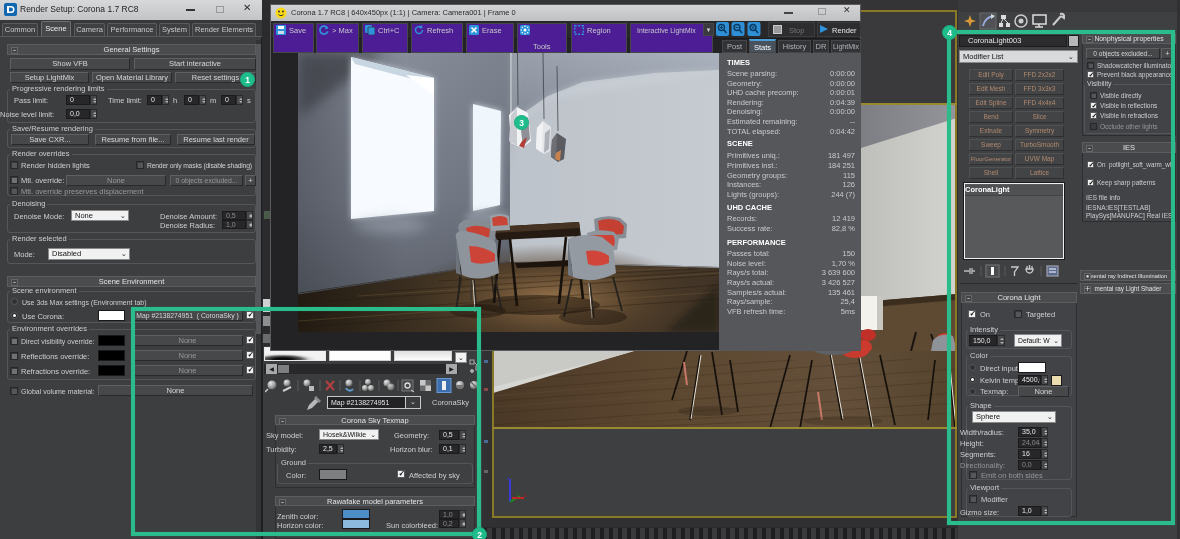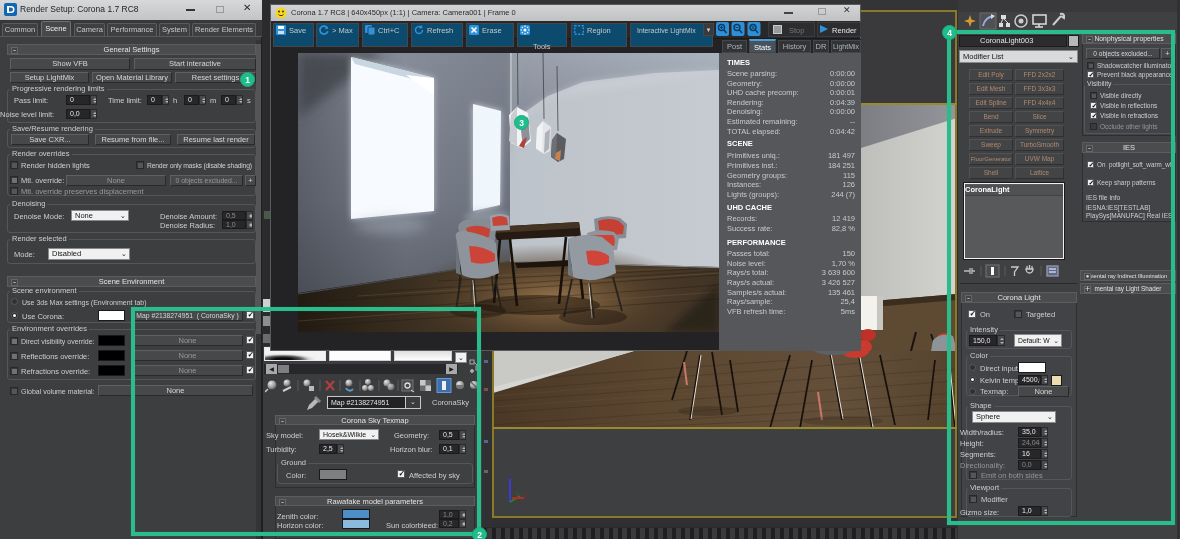--- a/index.html
+++ b/index.html
@@ -26,21 +26,21 @@
 .wsel b{position:absolute;right:2px;top:0;font-weight:normal;color:#333}
 .roll{position:absolute;background:#4b4c4e;border:1px solid #5c5d5f;color:#e3e3e5;font-size:7.5px;text-align:center;overflow:hidden;white-space:nowrap}
 .roll u{position:absolute;left:3px;top:2px;width:7px;height:7px;background:#434446;border:1px solid #666;color:#ddd;font-size:9px;line-height:4px;text-decoration:none;text-align:center}
 .gline{position:absolute;background:#2abd8b;box-shadow:0 0 1px rgba(42,189,139,.6)}
 .badge{position:absolute;width:15px;height:15px;border-radius:50%;background:#1fbd8b;border:1px solid #1bae80;color:#fff;font-size:8.5px;font-weight:bold;text-align:center;line-height:14px}
 .stab{position:absolute;background:#323336;border:1px solid #454648;color:#b3b4b7;font-size:7.5px;text-align:center}
 .srow{position:absolute;left:8px;right:6px;font-size:7.5px;color:#c9cacc;white-space:nowrap}
 .srow s{position:absolute;right:0;text-decoration:none}
 .shdr{position:absolute;left:8px;font-size:7.5px;font-weight:bold;color:#fff;white-space:nowrap}
 .mbtn{position:absolute;background:#434446;border:1px solid;border-color:#515254 #303032 #303032 #515254;color:#b28a6e;font-size:6.5px;text-align:center;overflow:hidden;white-space:nowrap}
-.vbtn{position:absolute;top:23px;height:24px;background:#0c4a6e;border:1px solid #46474b;color:#c7c8cb;font-size:7.5px;white-space:nowrap}
+.vbtn{position:absolute;top:23px;height:30px;background:#4c1d95;border:1px solid #46474b;color:#c7c8cb;font-size:7.5px;white-space:nowrap}
 </style></head><body>
 <div id="rt">
 
 <div class="a" style="left:262px;top:0;width:16px;height:350px;background:#2b2b2d"></div>
 <div class="a" style="left:263px;top:299px;width:7px;height:13px;background:#cfd0d2"></div>
 <div class="a" style="left:263px;top:316px;width:7px;height:10px;background:#8e8f91"></div>
 <div class="a" style="left:263px;top:334px;width:7px;height:9px;background:#6a6b6d"></div>
 <div class="a" style="left:264px;top:211px;width:6px;height:8px;background:#4a5a4a"></div>
 <div class="a" style="left:270px;top:0;width:700px;height:12px;background:#343437"></div>
 <div class="a" style="left:480px;top:346px;width:14px;height:193px;background:#313134"></div>
@@ -163,21 +163,21 @@
 <line x1="42" y1="7" x2="40" y2="11" stroke="#ddd"></line>
         <line x1="43" y1="7" x2="47" y2="11" stroke="#ddd"></line>
 <circle cx="60" cy="9" r="6" stroke="#ccc" stroke-width="1.5"></circle>
         <circle cx="60" cy="9" r="2.5" fill="#ccc"></circle>
 <rect x="72" y="3" width="13" height="9" stroke="#ddd" stroke-width="1.5"></rect>
         <line x1="78" y1="12" x2="78" y2="15" stroke="#ddd" stroke-width="1.5"></line>
         <line x1="74" y1="15" x2="82" y2="15" stroke="#ddd" stroke-width="1.5"></line>
 <path d="M92,13 L100,4 M99,2 Q104,1 103,6 L100,4" stroke="#ccc" stroke-width="2"></path>
 </g>
 </svg>
-<div class="a" style="left:959px;top:35px;width:108px;height:12px;background:#2c2c2e;border:1px solid #1c1c1e;color:#e4e4e6;font-size:7.5px;line-height:10px;padding-left:20px">CoronaLight003</div>
+<div class="a" style="left:959px;top:35px;width:108px;height:12px;background:#2c2c2e;border:1px solid #1c1c1e;color:#e4e4e6;font-size:7.5px;line-height:10px;padding-left:8px">CoronaLight003</div>
 <div class="a" style="left:1068px;top:35px;width:11px;height:12px;background:#b6b7b9;border:1px solid #1c1c1e"></div>
 <div class="wsel" style="left:959px;top:50px;width:119px;height:13px;background:#d9dadc;line-height:11px">Modifier List<b style="right:3px">⌄</b></div>
 <div class="mbtn" style="left:969px;top:69px;width:44px;height:12px;line-height:10px">Edit Poly</div>
 <div class="mbtn" style="left:1015px;top:69px;width:49px;height:12px;line-height:10px">FFD 2x2x2</div>
 <div class="mbtn" style="left:969px;top:83px;width:44px;height:12px;line-height:10px">Edit Mesh</div>
 <div class="mbtn" style="left:1015px;top:83px;width:49px;height:12px;line-height:10px">FFD 3x3x3</div>
 <div class="mbtn" style="left:969px;top:97px;width:44px;height:12px;line-height:10px">Edit Spline</div>
 <div class="mbtn" style="left:1015px;top:97px;width:49px;height:12px;line-height:10px">FFD 4x4x4</div>
 <div class="mbtn" style="left:969px;top:111px;width:44px;height:12px;line-height:10px">Bend</div>
 <div class="mbtn" style="left:1015px;top:111px;width:49px;height:12px;line-height:10px">Slice</div>

